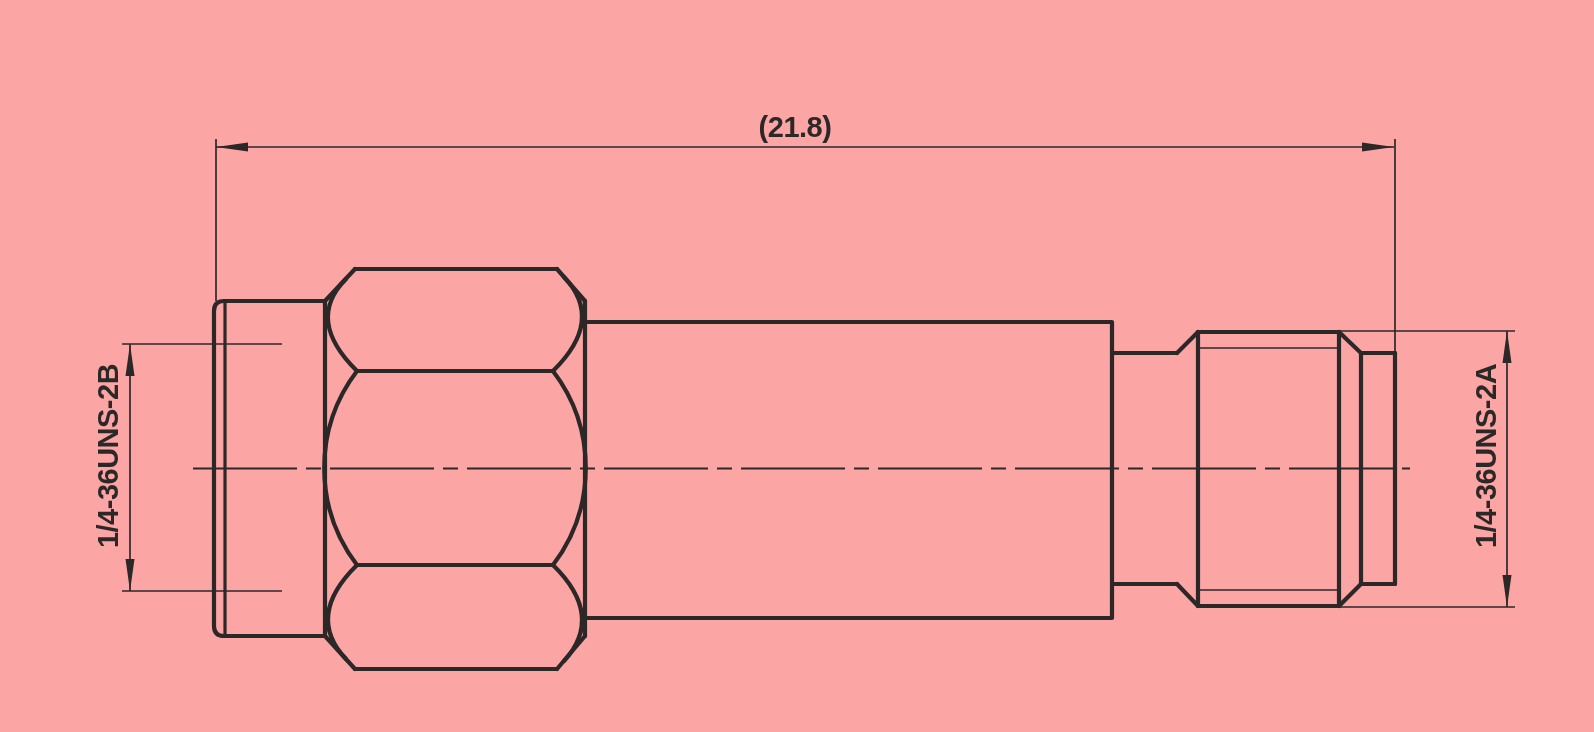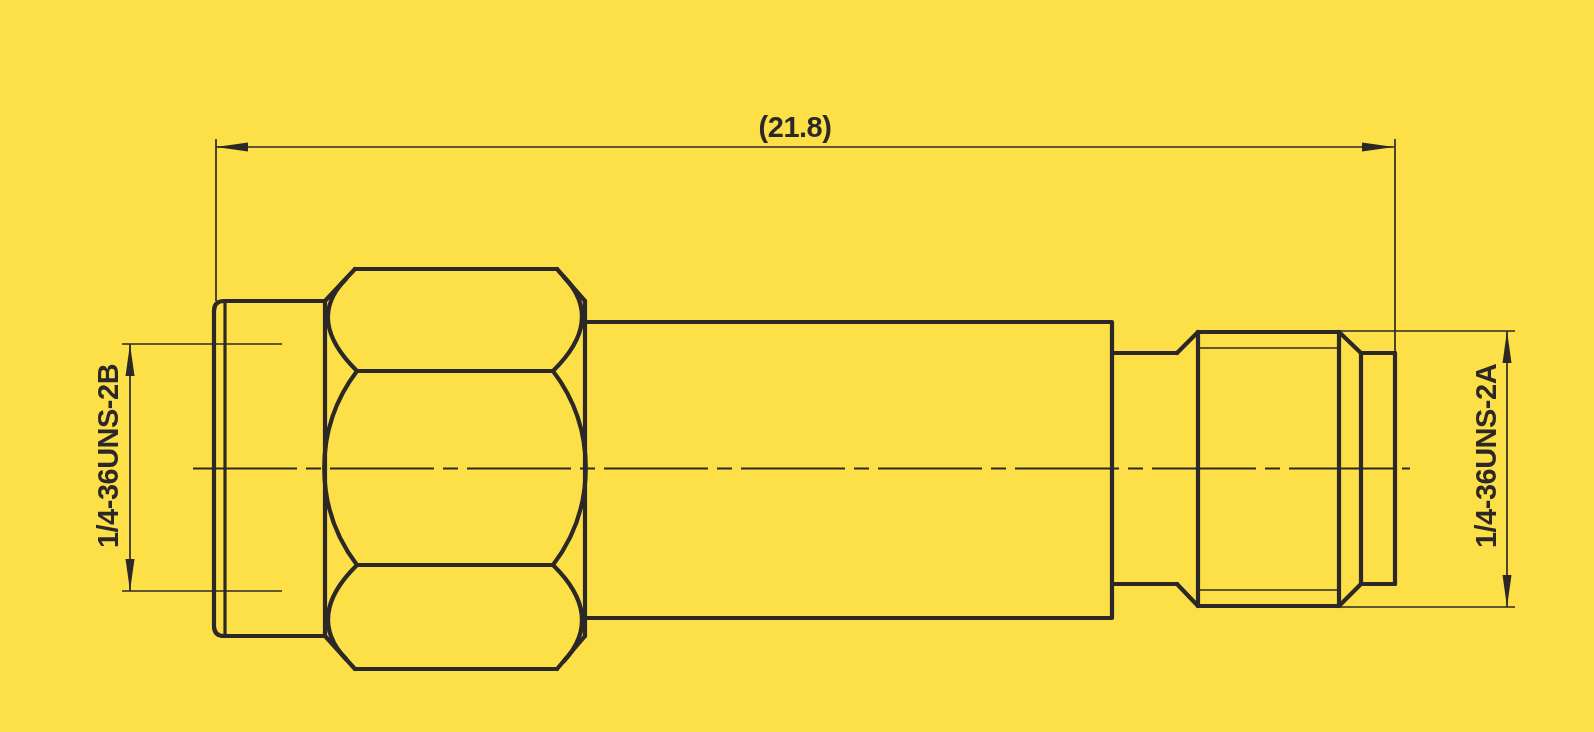--- a/index.html
+++ b/index.html
@@ -4,21 +4,21 @@
 <style>
   html, body {
     margin: 0;
     padding: 0;
     background: #ffffff;
   }
   .canvas {
     position: relative;
     width: 1594px;
     height: 732px;
-    background: #fde047;
+    background: #fca5a5;
     overflow: hidden;
     font-family: "Liberation Sans", sans-serif;
     text-align: right;
   }
   svg { display: block; }
 
   
   .thick  { stroke: #2d2828; stroke-width: 4.2; fill: none; stroke-linecap: round; stroke-linejoin: round; }
   .med    { stroke: #2d2828; stroke-width: 3.2; fill: none; stroke-linecap: round; }
   .thin   { stroke: #2d2828; stroke-width: 1.7; fill: none; stroke-linecap: butt; }

